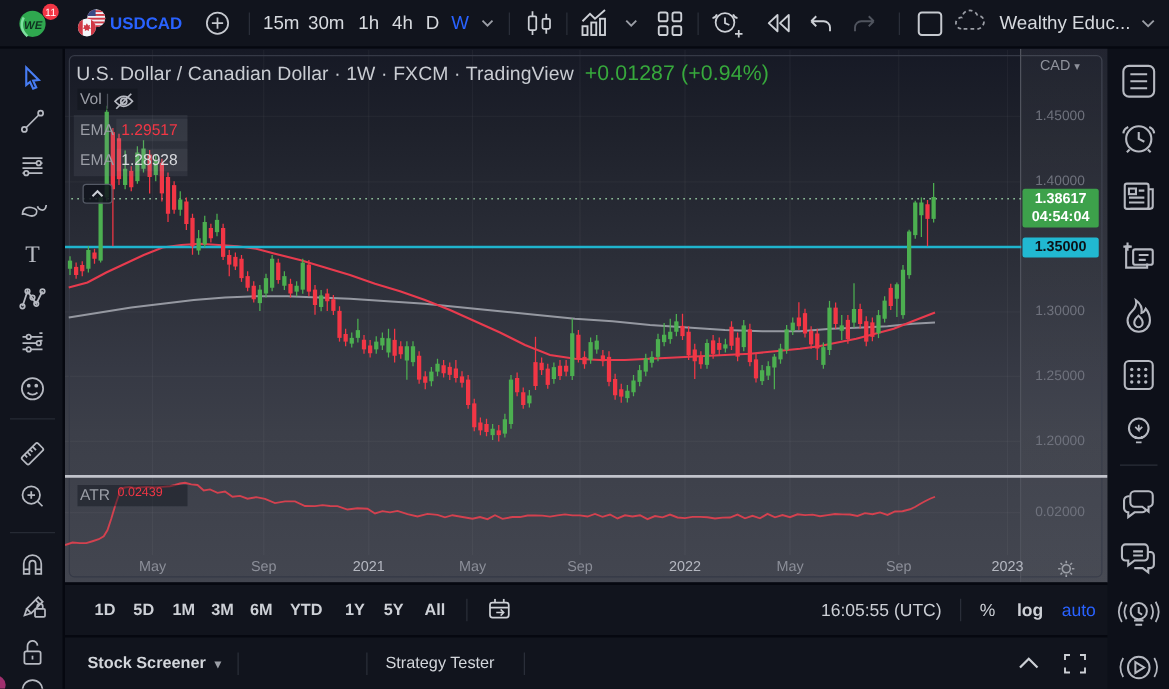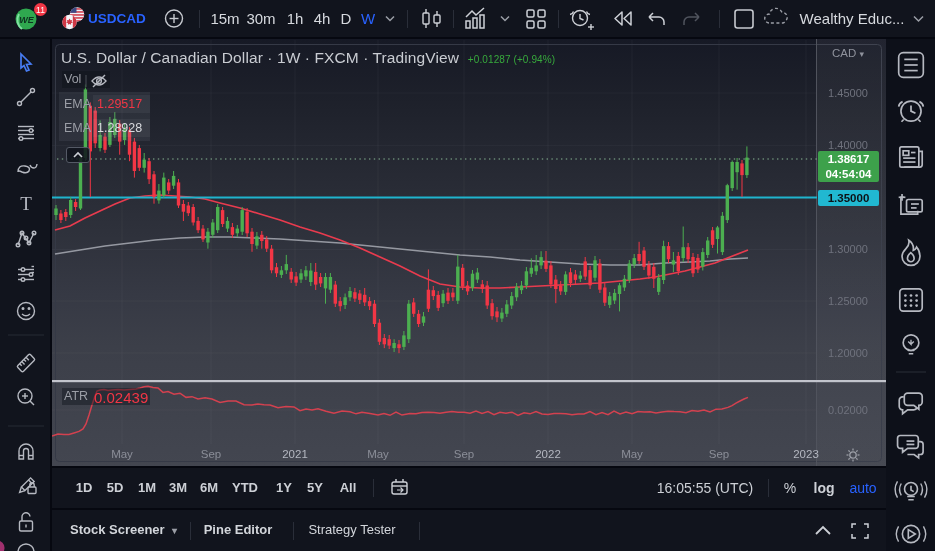--- a/index.html
+++ b/index.html
@@ -537,21 +537,21 @@
 <line x1="742.0" y1="160" x2="742.0" y2="196.9" stroke="#f23645" stroke-width="1"></line>
 <rect x="740.3" y="163.4" width="3.4" height="11.699999999999989" fill="#f23645"></rect>
 <line x1="746.9" y1="146.4" x2="746.9" y2="178" stroke="#4caf50" stroke-width="1"></line>
 <rect x="745.1999999999999" y="157.6" width="3.4" height="17.5" fill="#4caf50"></rect>
 
   <rect x="52" y="380" width="834" height="2.2" fill="#c2c4cc"></rect>
 
   <polyline points="52,436 58,434 64,434.5 69,434.5 74,433 79,431.4 83,429 86,424 89,415 92,405 95,396 97,391 100,390 104,389.5 108,390.5 112,390 118,389.5 124,390 130,389.5 136,389 140,388 144,386.8 148,386.2 153,387.53 158,388.0 163,392.41 168,391.49 174,394.27 180,393.23 186,397.35 192,396.67 198,398.95 205,397.75 212,399.07 220,402.5 228,401.08 236,401.1 244,404.79 252,404.89 258,404.08 264,404.79 270,404.95 278,407.62 286,406.61 294,406.97 300,410.75 306,408.91 312,409.92 318,408.68 326,411.29 334,413.18 342,411.08 350,411.85 356,413.84 362,412.17 370,413.61 378,414.97 384,413.58 390,415.32 396,412.19 402,415.09 410,413.58 416,413.64 422,412.42 428,412.34 434,412.52 440,413.34 446,412.33 452,411.46 458,412.27 464,412.32 470,413.22 476,411.13 482,413.46 488,411.62 494,414.78 500,412.26 506,413.17 512,412.18 518,415.33 524,412.84 530,413.84 536,411.64 542,413.98 548,414.49 554,413.5 560,413.46 566,413.78 572,414.82 578,414.1 584,414.0 590,411.67 596,414.67 602,412.66 608,414.64 614,411.06 620,413.89 626,412.03 632,413.78 638,411.44 644,412.1 650,411.74 656,413.0 662,412.11 668,411.19 674,411.51 680,411.64 686,412.77 692,410.54 698,411.35 704,409.92 710,411.95 716,409.17 722,409.0 728,407.4 732,405.6 736,403.2 740,401.0 744,399.0 748,397.4" fill="none" stroke="#d3414f" stroke-width="1.5"></polyline>
  </svg>
 
- <div class="abs" style="left:9px;top:10px;font-size:15.5px;color:#c9ccd2;letter-spacing:0.1px">U.S. Dollar / Canadian Dollar · 1W · FXCM · TradingView&nbsp;&nbsp;<span style="color:#37a93c;font-size:10px">+0.01287 (+0.94%)</span></div>
+ <div class="abs" style="left:9px;top:10px;font-size:15.5px;color:#c9ccd2;letter-spacing:0.1px">U.S. Dollar / Canadian Dollar · 1W · FXCM · TradingView&nbsp;&nbsp;<span style="color:#37a93c;font-size:17px">+0.01287 (+0.94%)</span></div>
  <div class="abs" style="left:10px;top:32px;width:48px;height:17px;background:rgba(16,20,28,0.55)"></div>
  <div class="abs" style="left:12px;top:33px;font-size:12.5px;color:#9b9ea6">Vol</div>
  <svg class="abs" style="left:32px;top:33px" width="28" height="18" viewBox="0 0 28 18">
   <line x1="2" y1="3" x2="2" y2="15" stroke="#4a4e59" stroke-width="1"></line>
   <g stroke="#b6b9c1" stroke-width="1.4" fill="none">
         <path d="M 8 9 q 7 -8 14 0 q -7 8 -14 0 z"></path>
         <circle cx="15" cy="9" r="2.4"></circle>
         <line x1="9" y1="15" x2="21" y2="3"></line>
       </g>
  </svg>
@@ -564,21 +564,21 @@
  <div class="abs" style="left:45px;top:82px;font-size:12.5px;color:#d8dade">1.28928</div>
 
  <div class="abs" style="left:14px;top:108px;width:24px;height:16px;background:rgba(16,20,28,0.85);border:1px solid #555a66;border-radius:3px">
    <svg width="22" height="14" viewBox="0 0 22 14">
         <path d="M 7 9 l 4 -4 l 4 4" stroke="#cdd0d6" stroke-width="1.6" fill="none"></path>
       </svg>
  </div>
 
  <div class="abs" style="left:10px;top:349px;width:88px;height:17px;background:rgba(16,20,28,0.45)"></div>
  <div class="abs" style="left:12px;top:350px;font-size:12.5px;color:#9b9ea6">ATR</div>
- <div class="abs" style="left:42px;top:350px;font-size:15px;color:#f23645">0.02439</div>
+ <div class="abs" style="left:42px;top:350px;font-size:10px;color:#f23645">0.02439</div>
 
  <div class="axlbl" style="top:8px;color:#8f929c;font-size:11.5px">CAD <span style="font-size:9px">▾</span></div>
  <div class="axlbl" style="top:47.5px">1.45000</div>
  <div class="axlbl" style="top:100px">1.40000</div>
  <div class="axlbl" style="top:204px">1.30000</div>
  <div class="axlbl" style="top:255.5px">1.25000</div>
  <div class="axlbl" style="top:307.5px">1.20000</div>
  <div class="axlbl" style="top:364.5px">0.02000</div>
  <div class="abs" style="left:766px;top:112px;width:61px;height:31px;background:#3da14b;border-radius:2px;color:#fff;text-align:center;font-size:11.5px;font-weight:bold;line-height:15px;padding-top:1px">1.38617<br>04:54:04</div>
  <div class="abs" style="left:766px;top:151px;width:61px;height:16px;background:#21b8d1;border-radius:2px;color:#0c1116;text-align:center;font-size:11.5px;font-weight:bold;line-height:16px">1.35000</div>
@@ -631,21 +631,20 @@
   <div class="btntxt" style="left:578px;width:150px;font-size:14px;font-weight:normal">16:05:55 (UTC)</div>
   <div class="sep" style="left:716px;top:11px"></div>
   <div class="btntxt" style="left:726px;width:24px;font-size:14px;font-weight:normal">%</div>
   <div class="btntxt" style="left:757px;width:30px;font-size:14px;font-weight:bold">log</div>
   <div class="btntxt" style="left:792px;width:38px;font-size:14px;font-weight:normal;color:#2962ff">auto</div>
 </div>
 
 <div id="panelrow">
   <div class="btntxt" style="left:18px;width:120px;text-align:left;font-weight:bold">Stock Screener&nbsp;&nbsp;<span style="color:#9b9ea6;font-size:10px">▾</span></div>
   <div class="sep" style="left:138px;top:12px"></div>
-  <div class="btntxt" style="left:141px;width:90px;font-weight:bold">Pine Editor</div>
   <div class="sep" style="left:241px;top:12px"></div>
   <div class="btntxt" style="left:245px;width:110px;font-weight:normal">Strategy Tester</div>
   <div class="sep" style="left:367px;top:12px"></div>
   <svg class="abs" style="left:760px;top:13px" width="22" height="16" viewBox="0 0 22 16">
       <path d="M 4 11 l 7 -7 l 7 7" stroke="#cdd0d6" stroke-width="1.8" fill="none"></path>
     </svg>
   <svg class="abs" style="left:797px;top:11px" width="22" height="20" viewBox="0 0 22 20">
       <g fill="none" stroke="#cdd0d6" stroke-width="1.5">
         <path d="M 3 7 v -4 h 4 M 15 3 h 4 v 4 M 19 13 v 4 h -4 M 7 17 h -4 v -4"></path>
       </g>

